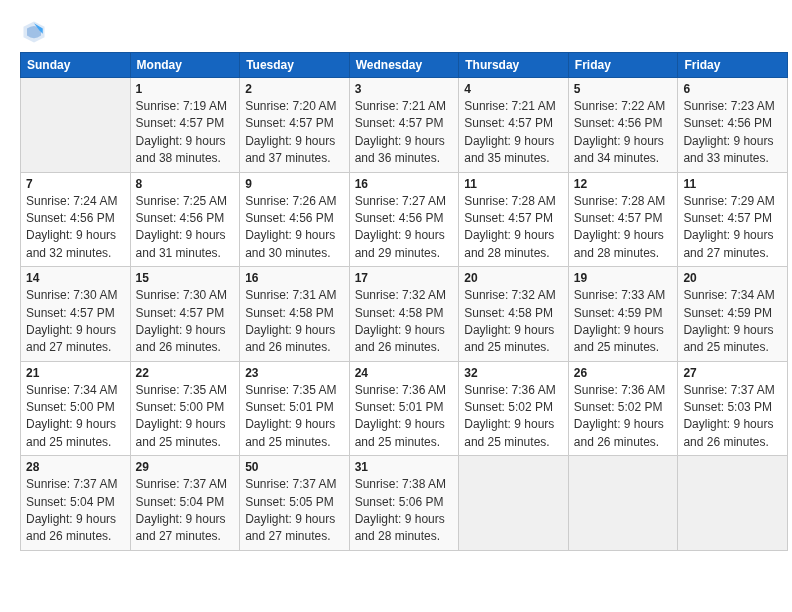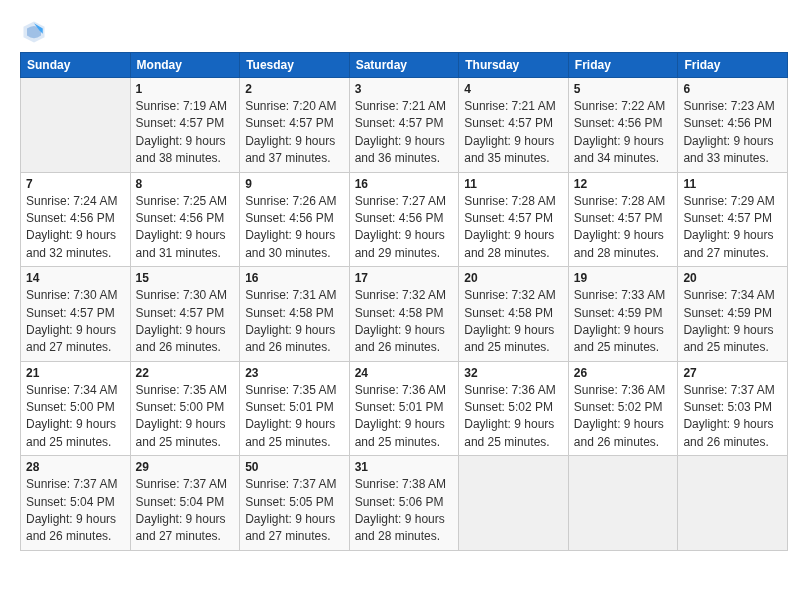--- a/index.html
+++ b/index.html
@@ -113,21 +113,21 @@
       <div class="subtitle"></div>
     </div>
   </div>
 
   <table class="calendar">
     <thead>
       <tr>
       <th>Sunday</th>
           <th>Monday</th>
           <th>Tuesday</th>
-          <th>Saturday</th>
+          <th>Wednesday</th>
           <th>Thursday</th>
           <th>Friday</th>
           <th>Friday</th>
         </tr>
     </thead>
     <tbody id="calendar-body">
     <tr>
           <td class="empty-cell"></td>
           <td>
             <div class="day-number">1</div>

